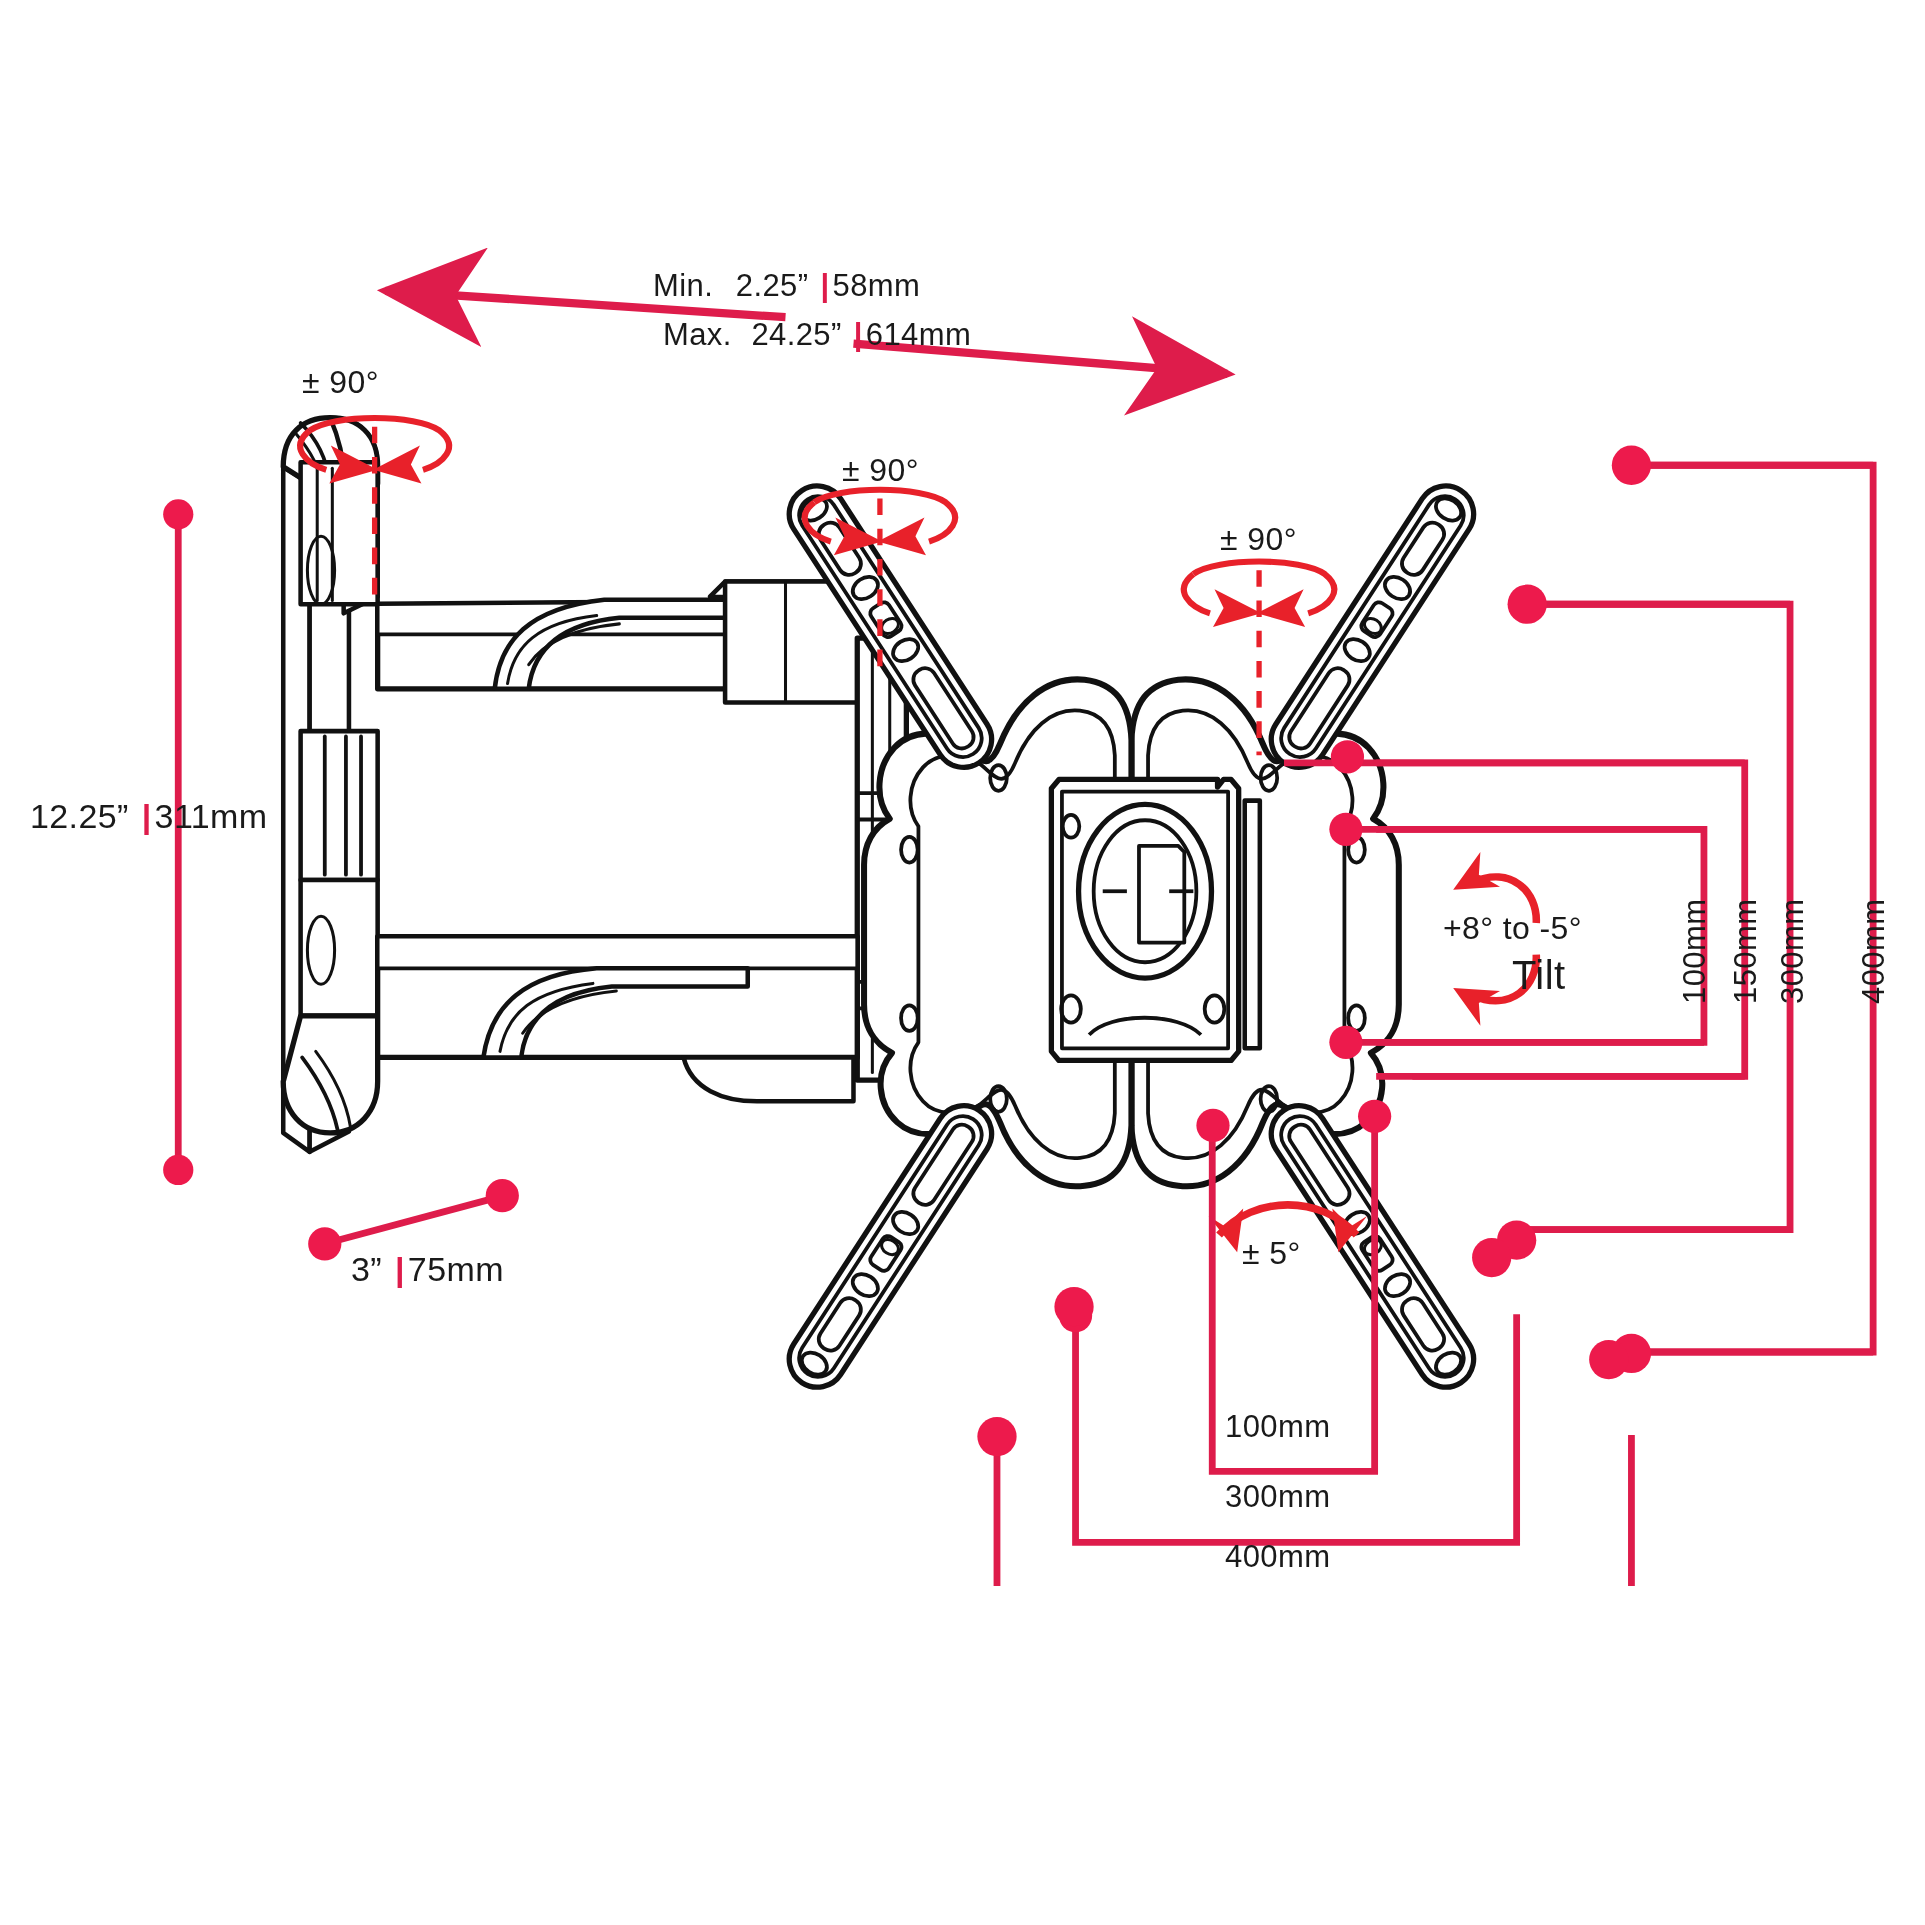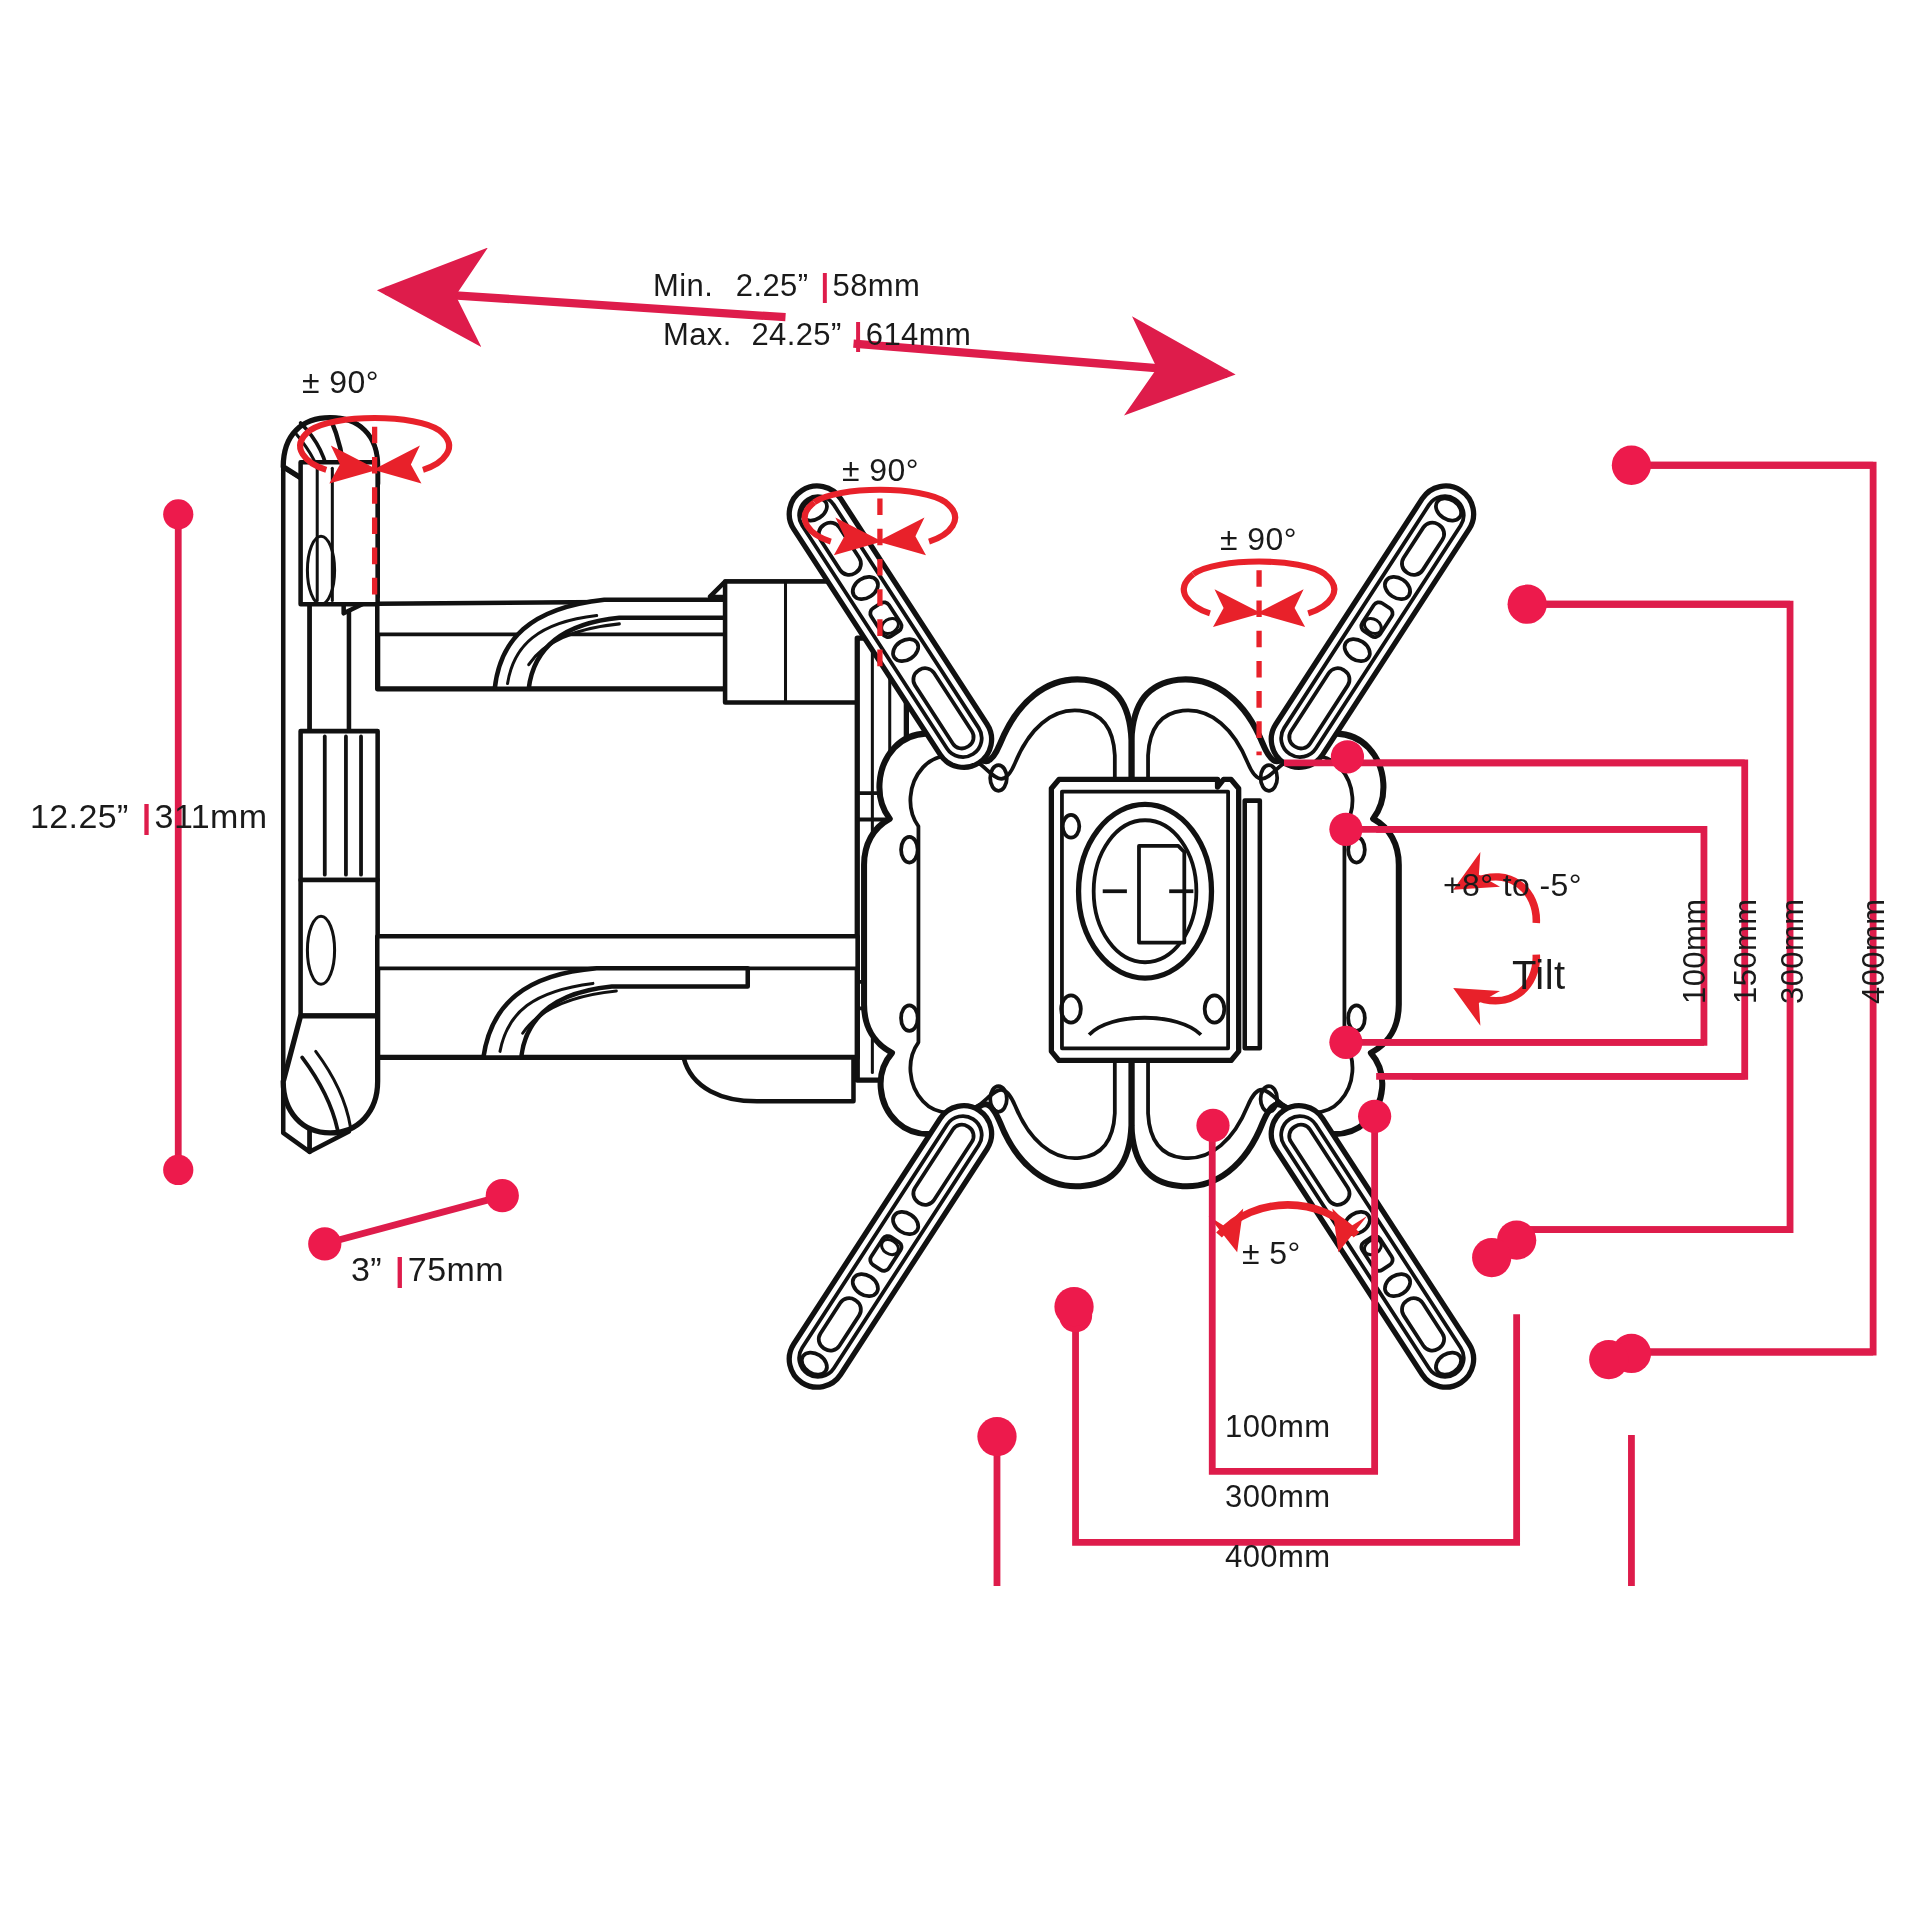--- a/index.html
+++ b/index.html
@@ -310,21 +310,21 @@
   <span>3”</span>
   <span class="sep">|</span><span>75mm</span>
 </div>
 
 <div class="lbl" style="left:302px;top:364px;font-size:32px;">± 90°</div>
 
 <div class="lbl" style="left:842px;top:452px;font-size:32px;">± 90°</div>
 
 <div class="lbl" style="left:1220px;top:521px;font-size:32px;">± 90°</div>
 
-<div class="lbl" style="left:1443px;top:867px;font-size:32px;">+8° to -5°</div>
+<div class="lbl" style="left:1443px;top:910px;font-size:32px;">+8° to -5°</div>
 <div class="lbl" style="left:1512px;top:953px;font-size:40px;">Tilt</div>
 
 <div class="lbl" style="left:1242px;top:1235px;font-size:32px;">± 5°</div>
 
 <div class="lbl lbl-v" style="left:1677px;top:1004px;font-size:31px;transform:rotate(-90deg);">100mm</div>
 
 <div class="lbl lbl-v" style="left:1728px;top:1004px;font-size:31px;transform:rotate(-90deg);">150mm</div>
 
 <div class="lbl lbl-v" style="left:1775px;top:1004px;font-size:31px;transform:rotate(-90deg);">300mm</div>
 

